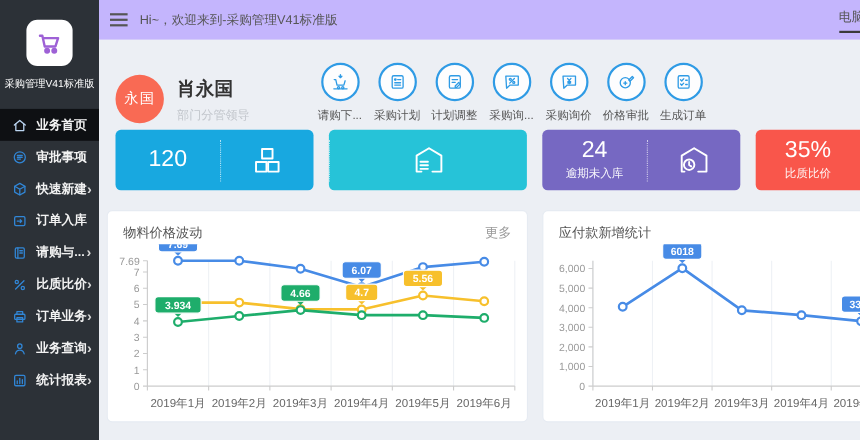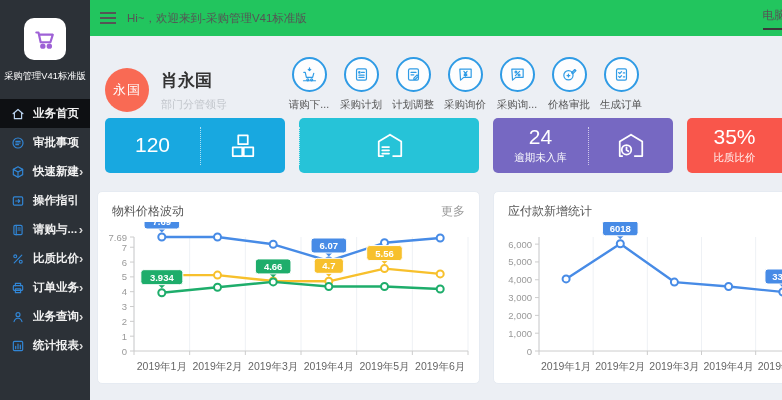--- a/index.html
+++ b/index.html
@@ -17,21 +17,21 @@
   .menu { margin-top:16px; }
   .menu-item { height:29px; display:flex; align-items:center; padding:0 7px 0 11px; cursor:pointer; }
   .menu-item.active { background:#0e1013; }
   .mi-icon { width:14px; height:14px; color:#3186d6; flex:none; }
   .menu-item.active .mi-icon { color:#bcd6f2; }
   .mi-label { font-size:11.5px; color:#f2f2f2; margin-left:8px; font-weight:bold; white-space:nowrap; }
   .mi-arrow { margin-left:auto; color:#d8d8d8; font-size:13px; line-height:1; font-weight:bold; }
 
   
   .main { flex:1; position:relative; background:#eceff4; overflow:hidden; }
-  .topbar { height:36px; background:#22c55e; display:flex; align-items:center; padding-left:10px; position:relative; }
+  .topbar { height:36px; background:#c4b5fd; display:flex; align-items:center; padding-left:10px; position:relative; }
   .hamburger { width:16px; cursor:pointer; }
   .hamburger i { display:block; height:2px; background:#555; margin:3px 0; }
   .greeting { font-size:11.5px; color:#555; margin-left:11px; }
   .device-tab { position:absolute; right:-15px; top:8px; font-size:11.5px; color:#555;
     padding-bottom:5px; border-bottom:2px solid #3a3a3a; cursor:pointer; }
 
   
   .profile-row { display:flex; align-items:flex-end; padding:14px 0 0 15px; height:76px; }
   .profile { display:flex; align-items:center; width:178px; flex:none; }
   .avatar { width:44px; height:44px; border-radius:50%; background:#f96a54; color:#fff;
@@ -111,21 +111,21 @@
           <span class="mi-label">快速新建</span>
           <span class="mi-arrow">›</span>
         </div>
         <div class="menu-item">
           <span class="mi-icon" style="display:flex">
             <svg viewBox="0 0 24 24" fill="none" stroke="currentColor" stroke-width="2" stroke-linecap="round" stroke-linejoin="round">
               <rect x="4" y="5" width="16" height="14" rx="2"></rect>
               <path d="M8 12h7m0 0-2.3-2.3M15 12l-2.3 2.3"></path>
             </svg>
           </span>
-          <span class="mi-label">操作指引</span>
+          <span class="mi-label">订单入库</span>
         </div>
         <div class="menu-item">
           <span class="mi-icon" style="display:flex">
             <svg viewBox="0 0 24 24" fill="none" stroke="currentColor" stroke-width="2" stroke-linecap="round" stroke-linejoin="round">
               <rect x="5" y="4" width="14" height="16" rx="2"></rect>
               <path d="M9 4v16M12 8.5h4M12 12h4"></path>
             </svg>
           </span>
           <span class="mi-label">请购与...</span>
           <span class="mi-arrow">›</span>
@@ -224,35 +224,35 @@
                 <path d="M8.5 9h7M8.5 12.5h4"></path>
                 <path d="M12.5 17.2 17 12.7l1.8 1.8-4.5 4.5h-1.8z"></path>
               </svg>
             </div>
             <div class="qa-label">计划调整</div>
           </div>
           <div class="qa">
             <div class="qa-circle">
               <svg viewBox="0 0 24 24" fill="none" stroke="currentColor" stroke-width="1.7" stroke-linecap="round" stroke-linejoin="round">
                 <path d="M4 4.5h16v11.5H9.5L5 20z"></path>
-                <path d="M9.8 7.5l2.2 2.8 2.2-2.8M12 10.3v4M10.2 11.6h3.6M10.2 13.3h3.6"></path>
-              </svg>
-            </div>
-            <div class="qa-label">采购询价</div>
-          </div>
-          <div class="qa">
-            <div class="qa-circle">
-              <svg viewBox="0 0 24 24" fill="none" stroke="currentColor" stroke-width="1.7" stroke-linecap="round" stroke-linejoin="round">
-                <path d="M4 4.5h16v11.5H9.5L5 20z"></path>
                 <path d="M9 13.5 15 7.5"></path>
                 <circle cx="9.8" cy="8.6" r="1.3"></circle>
                 <circle cx="14.2" cy="12.6" r="1.3"></circle>
               </svg>
             </div>
             <div class="qa-label">采购询...</div>
+          </div>
+          <div class="qa">
+            <div class="qa-circle">
+              <svg viewBox="0 0 24 24" fill="none" stroke="currentColor" stroke-width="1.7" stroke-linecap="round" stroke-linejoin="round">
+                <path d="M4 4.5h16v11.5H9.5L5 20z"></path>
+                <path d="M9.8 7.5l2.2 2.8 2.2-2.8M12 10.3v4M10.2 11.6h3.6M10.2 13.3h3.6"></path>
+              </svg>
+            </div>
+            <div class="qa-label">采购询价</div>
           </div>
           <div class="qa">
             <div class="qa-circle">
               <svg viewBox="0 0 24 24" fill="none" stroke="currentColor" stroke-width="1.7" stroke-linecap="round" stroke-linejoin="round">
                 <circle cx="10.5" cy="13" r="6.5"></circle>
                 <path d="M8.5 13.5h4M10.5 11.5v4"></path>
                 <path d="M15 9.5 19.5 5l1.6 1.6L16.6 11z"></path>
               </svg>
             </div>
             <div class="qa-label">价格审批</div>

